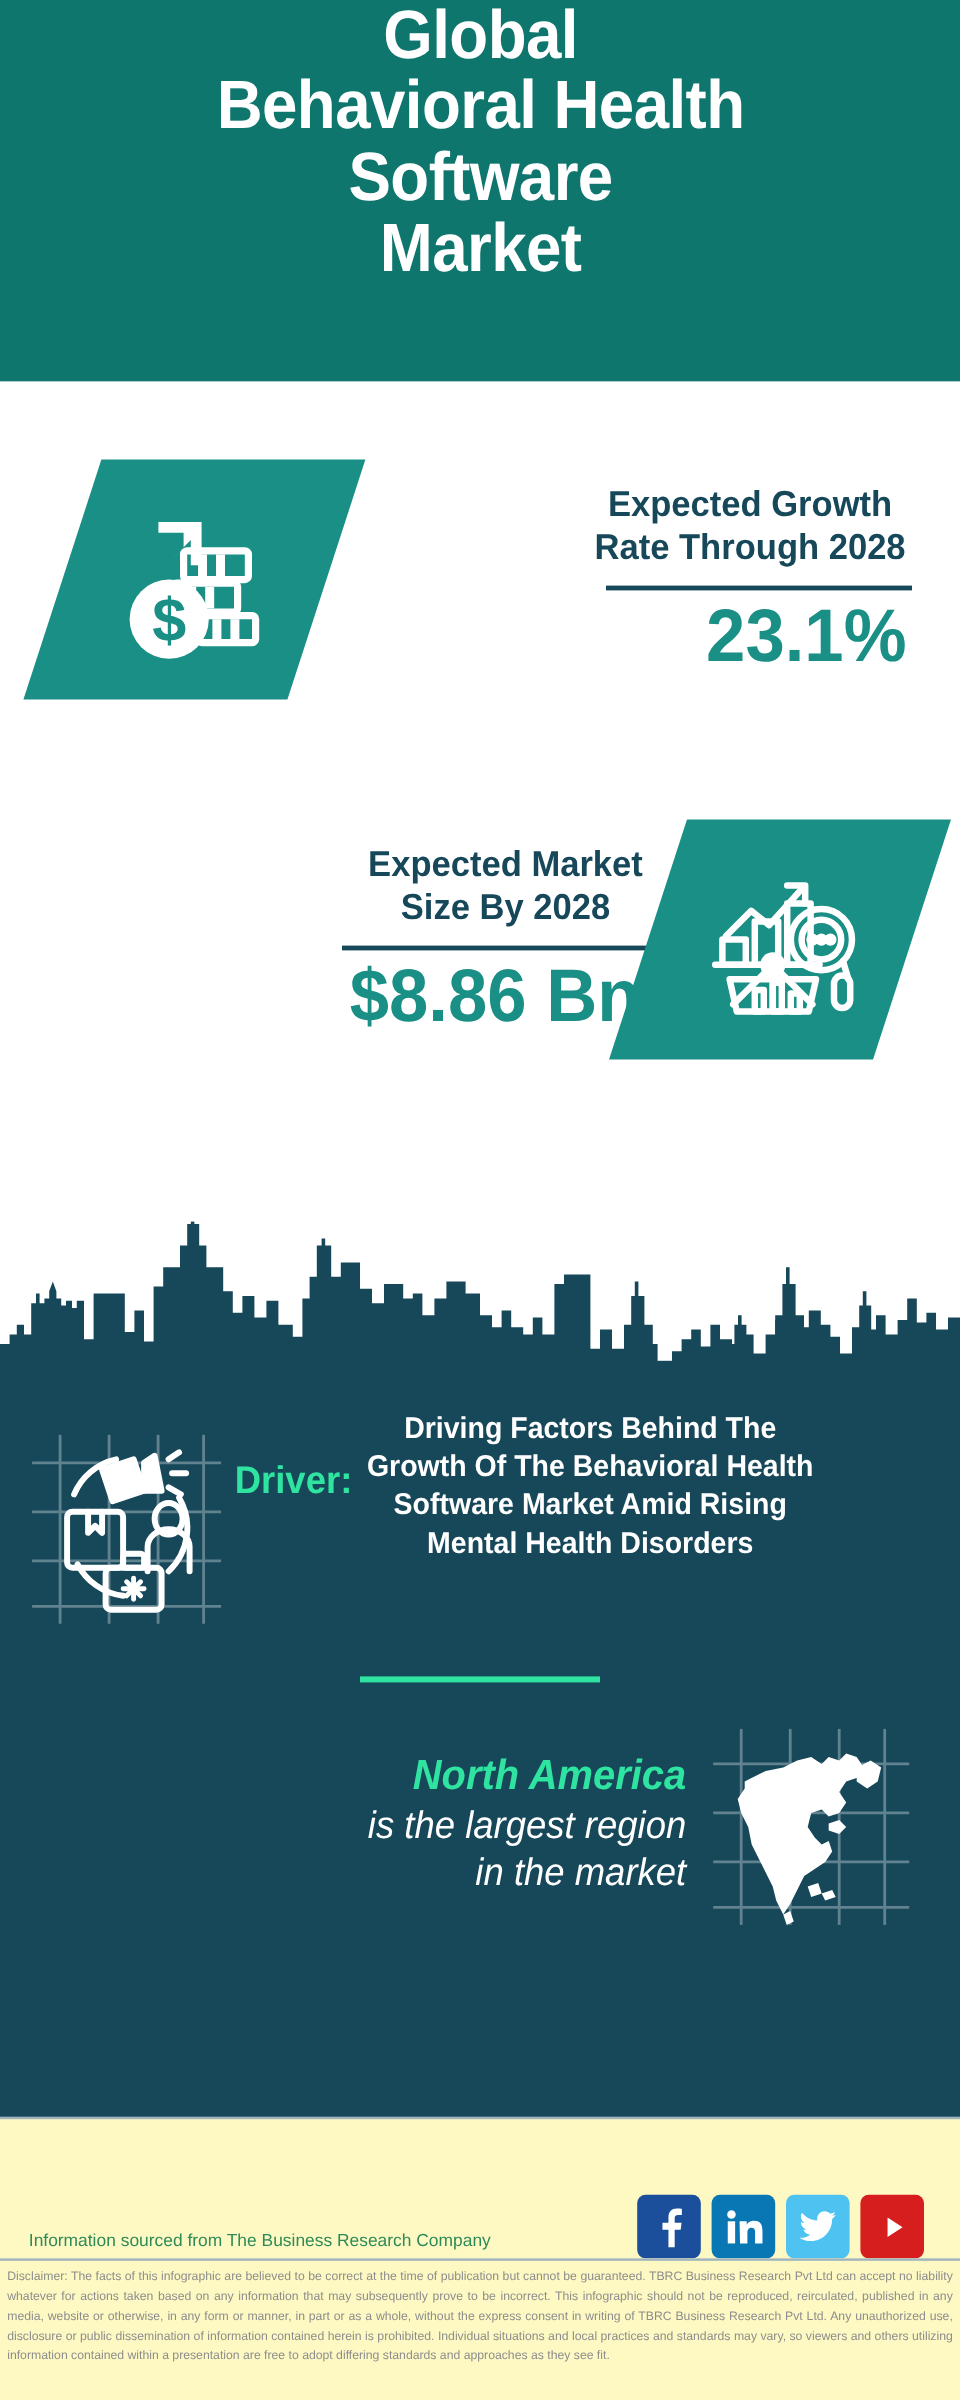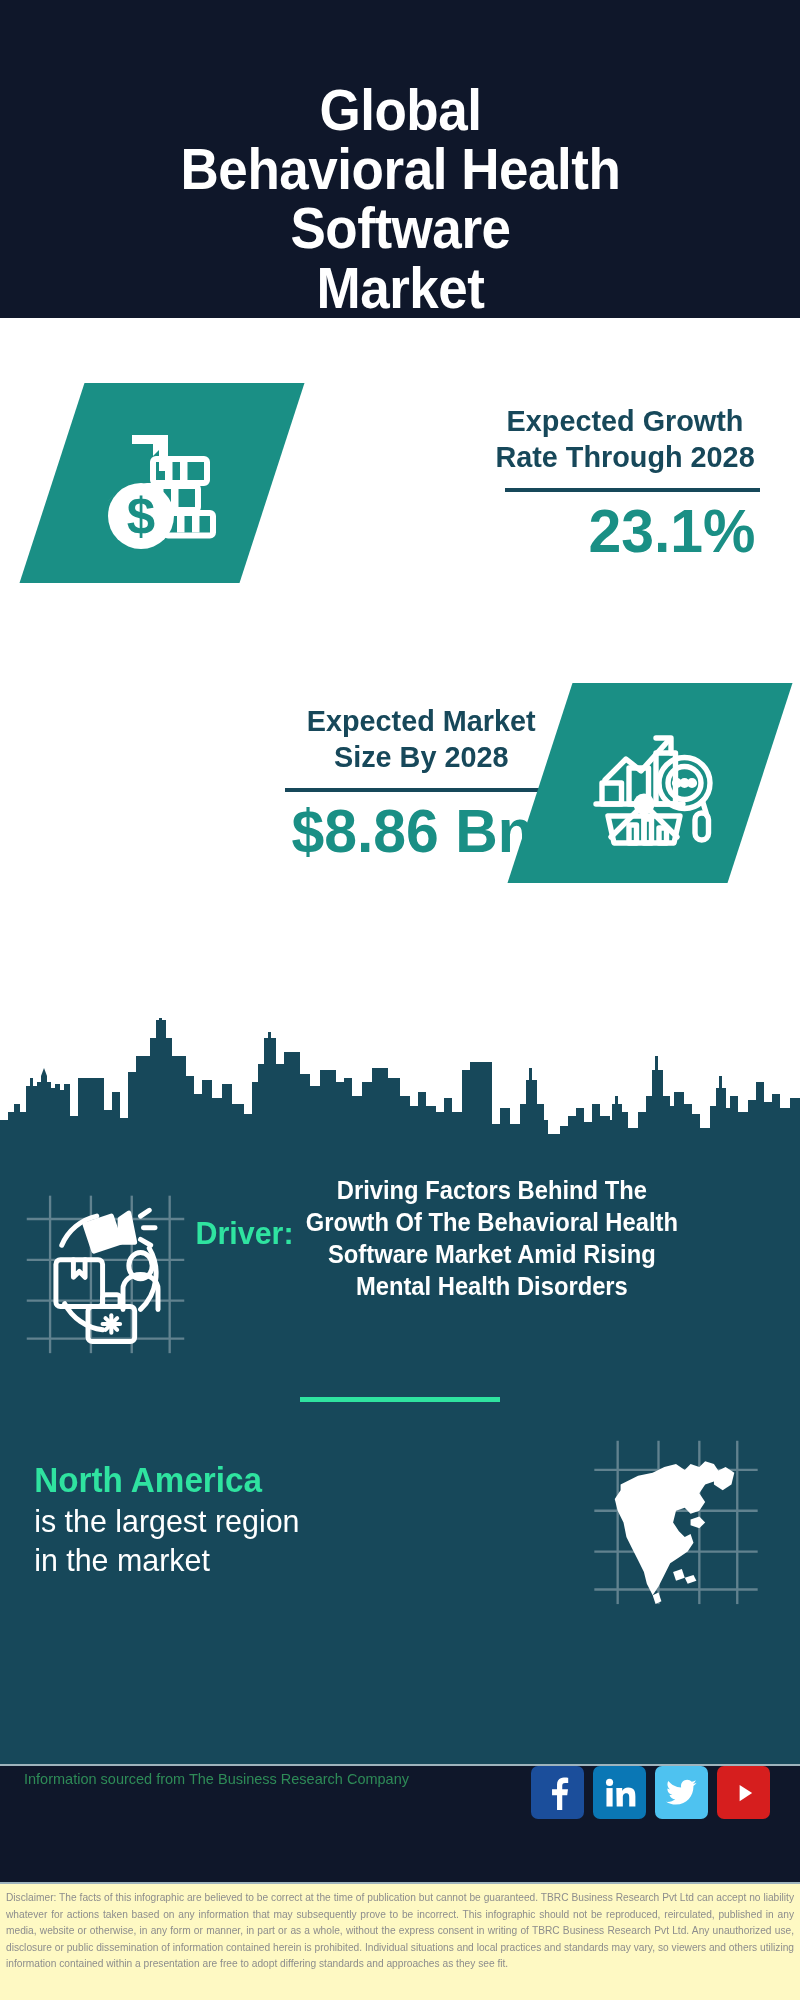--- a/index.html
+++ b/index.html
@@ -7,23 +7,23 @@
     width:800px;height:2000px;
     background:#ffffff;
     font-family:"Liberation Sans", sans-serif;
     overflow:hidden;
     position:relative;
   }
   .page{width:800px;height:2000px;position:relative;display:flex;flex-direction:column;}
 
   
   .header{
-    background:#0f172a;
+    background:#0f766e;
     height:318px;
-    display:flex;align-items:flex-end;justify-content:center;
+    display:flex;align-items:flex-start;justify-content:center;
     flex:0 0 auto;
   }
   .header-title{
     color:#ffffff;
     font-size:57px;
     line-height:1.04;
     font-weight:bold;
     text-align:center;
     letter-spacing:-0.5px;
     font-family:"Liberation Sans Narrow","Liberation Sans",sans-serif;
@@ -87,38 +87,38 @@
   }
   .driver-body{
     color:#ffffff;font-size:25px;font-weight:bold;line-height:1.28;text-align:center;
     font-family:"Liberation Sans Narrow","Liberation Sans",sans-serif;
     transform:scaleX(0.95);
     white-space:pre-line;
   }
   .mint-rule{width:200px;height:5px;background:#2fe3a0;margin:38px auto 0 auto;}
 
   .region-row{display:flex;align-items:center;padding:30px 34px 0 20px;}
-  .region-copy{flex:1 1 auto;text-align:left;}
+  .region-copy{flex:1 1 auto;text-align:right;font-style:italic;}
   .region-name{
     color:#2fe3a0;font-size:35px;font-weight:bold;line-height:1.22;
     font-family:"Liberation Sans Narrow","Liberation Sans",sans-serif;
     transform:scaleX(0.95);
   }
   .region-sub{
     color:#ffffff;font-size:32px;line-height:1.22;
     font-family:"Liberation Sans Narrow","Liberation Sans",sans-serif;
     transform:scaleX(0.95);
     white-space:pre-line;
   }
   .map-wrap{width:180px;height:175px;flex:0 0 auto;}
 
   
   .footer{
-    background:#0f172a;flex:0 0 auto;height:118px;
-    display:flex;align-items:flex-start;padding:0 24px;
+    background:#fef9c3;flex:0 0 auto;height:118px;
+    display:flex;align-items:flex-end;padding:0 24px;
     border-top:2px solid #9fb4bd;
     box-sizing:border-box;
   }
   .footer-text{flex:1 1 auto;color:#2e8b57;font-size:14.5px;line-height:1.85;}
   .social{display:flex;gap:9px;align-items:center;flex:0 0 auto;padding-right:6px;}
   .sicon{width:53px;height:53px;border-radius:7px;display:flex;align-items:center;justify-content:center;}
 
   
   .disclaimer{
     background:#fef9c3;flex:0 0 auto;

